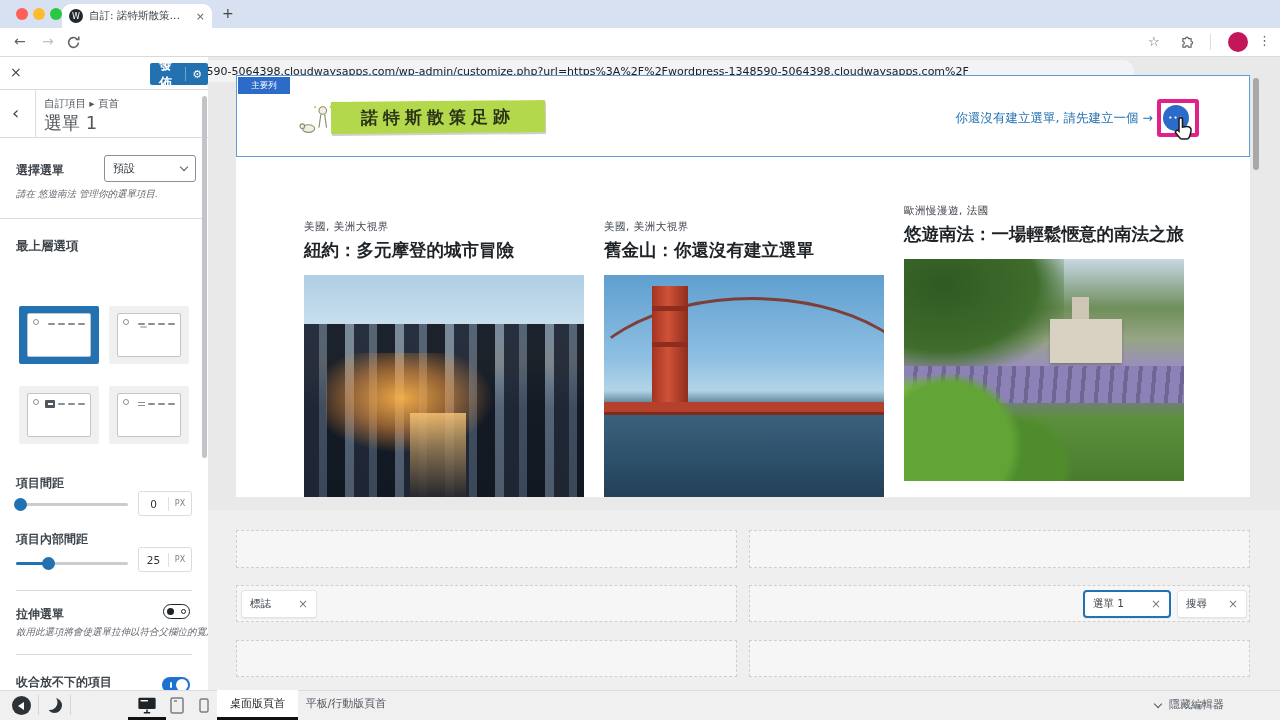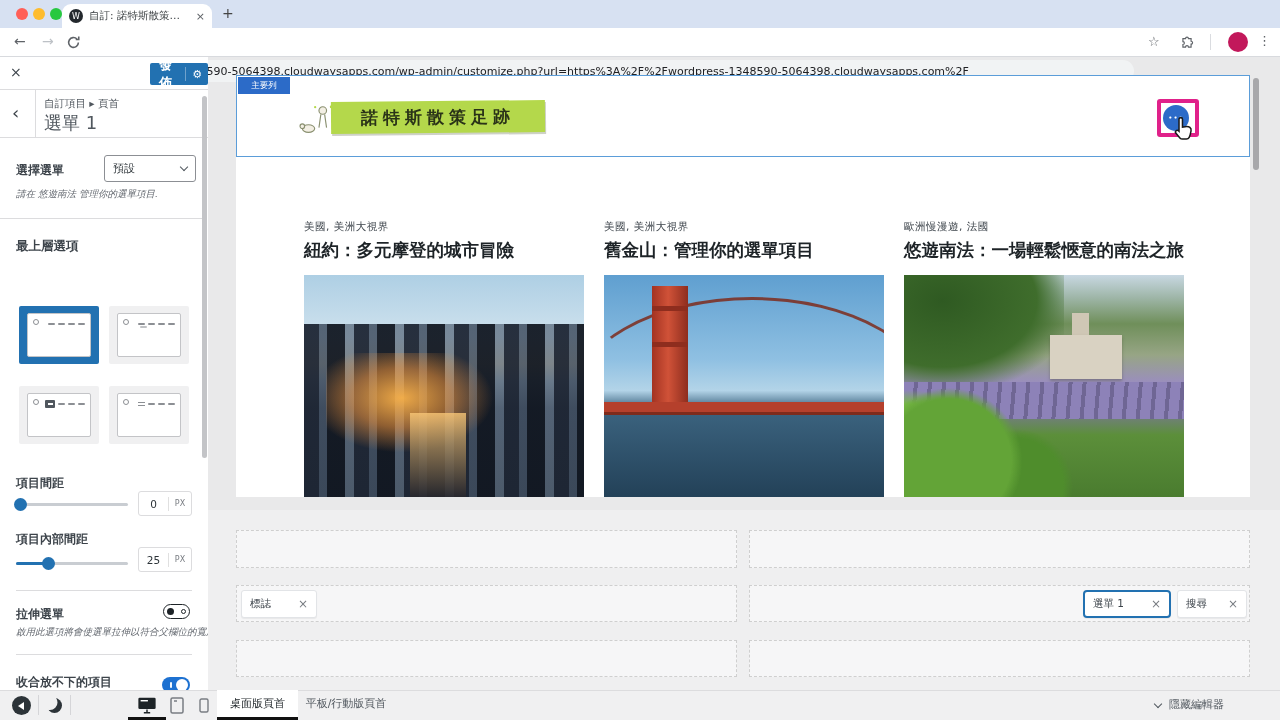--- a/index.html
+++ b/index.html
@@ -263,50 +263,51 @@
             <ellipse cx="10" cy="27" rx="6.5" ry="4"></ellipse>
             <circle cx="3.5" cy="24.5" r="2.4"></circle>
           </g>
           <circle cx="34" cy="4" r="1.6" fill="#b4d84b"></circle>
           <circle cx="17" cy="4.5" r="1.2" fill="#b4d84b"></circle>
         </svg>
       </span>
       <div id="logo-banner" class="abs">
         <span>諾特斯散策足跡</span>
       </div>
+      <span class="abs" style="left:600px;top:34px;width:316px;text-align:right;font-size:12.5px;color:#2271b1">你還沒有建立選單, 請先建立一個 →</span>
       <span class="abs" style="left:920px;top:23px;width:42px;height:38px;border:4px solid #e0218a;border-radius:3px"></span>
       <span class="abs" style="left:926px;top:29px;width:26px;height:26px;border-radius:50%;background:#2c6bc8;color:#fff;font-size:7px;letter-spacing:1px;display:flex;align-items:center;justify-content:center">•••</span>
       <span class="abs" style="left:936px;top:40px">
         <svg width="22" height="26" viewBox="0 0 20 24">
             <path d="M7 1.5c.9 0 1.6.7 1.6 1.6v7.2l.9-.2c.5-.1 4.3-.9 5.9.4 1.2 1 1.3 2.2 1.1 3.2-.3 1.6-1 4.6-1.7 6-.5 1-1.5 1.6-2.6 1.6H8.6c-.9 0-1.8-.4-2.4-1.1L2.6 16c-.6-.7-.6-1.8.1-2.4.6-.6 1.6-.6 2.2 0l.5.5V3.1c0-.9.7-1.6 1.6-1.6z" fill="#fff" stroke="#1a1a1a" stroke-width="1.4"></path>
           </svg>
       </span>
     </div>
 
     <div class="card" style="left:68px;top:123px">
       <span class="cat">美國, 美洲大視界</span>
       <span class="ctitle">紐約：多元摩登的城市冒險</span>
       <div class="cimg nyc">
           <span class="blds"></span>
           <span class="glow"></span>
           <span class="street"></span>
         </div>
     </div>
     <div class="card" style="left:368px;top:123px">
       <span class="cat">美國, 美洲大視界</span>
-      <span class="ctitle">舊金山：管理你的選單項目</span>
+      <span class="ctitle">舊金山：你還沒有建立選單</span>
       <div class="cimg ggb">
           <span class="cable"></span>
           <span class="tower"></span>
           <span class="xb" style="top:14%"></span>
           <span class="xb" style="top:30%"></span>
           <span class="deck"></span>
         </div>
     </div>
-    <div class="card" style="left:668px;top:123px">
+    <div class="card" style="left:668px;top:107px">
       <span class="cat">歐洲慢漫遊, 法國</span>
       <span class="ctitle">悠遊南法：一場輕鬆愜意的南法之旅</span>
       <div class="cimg fr">
           <span class="trees"></span>
           <span class="spire"></span>
           <span class="abbey"></span>
           <span class="lav"></span>
           <span class="bush"></span>
         </div>
     </div>

